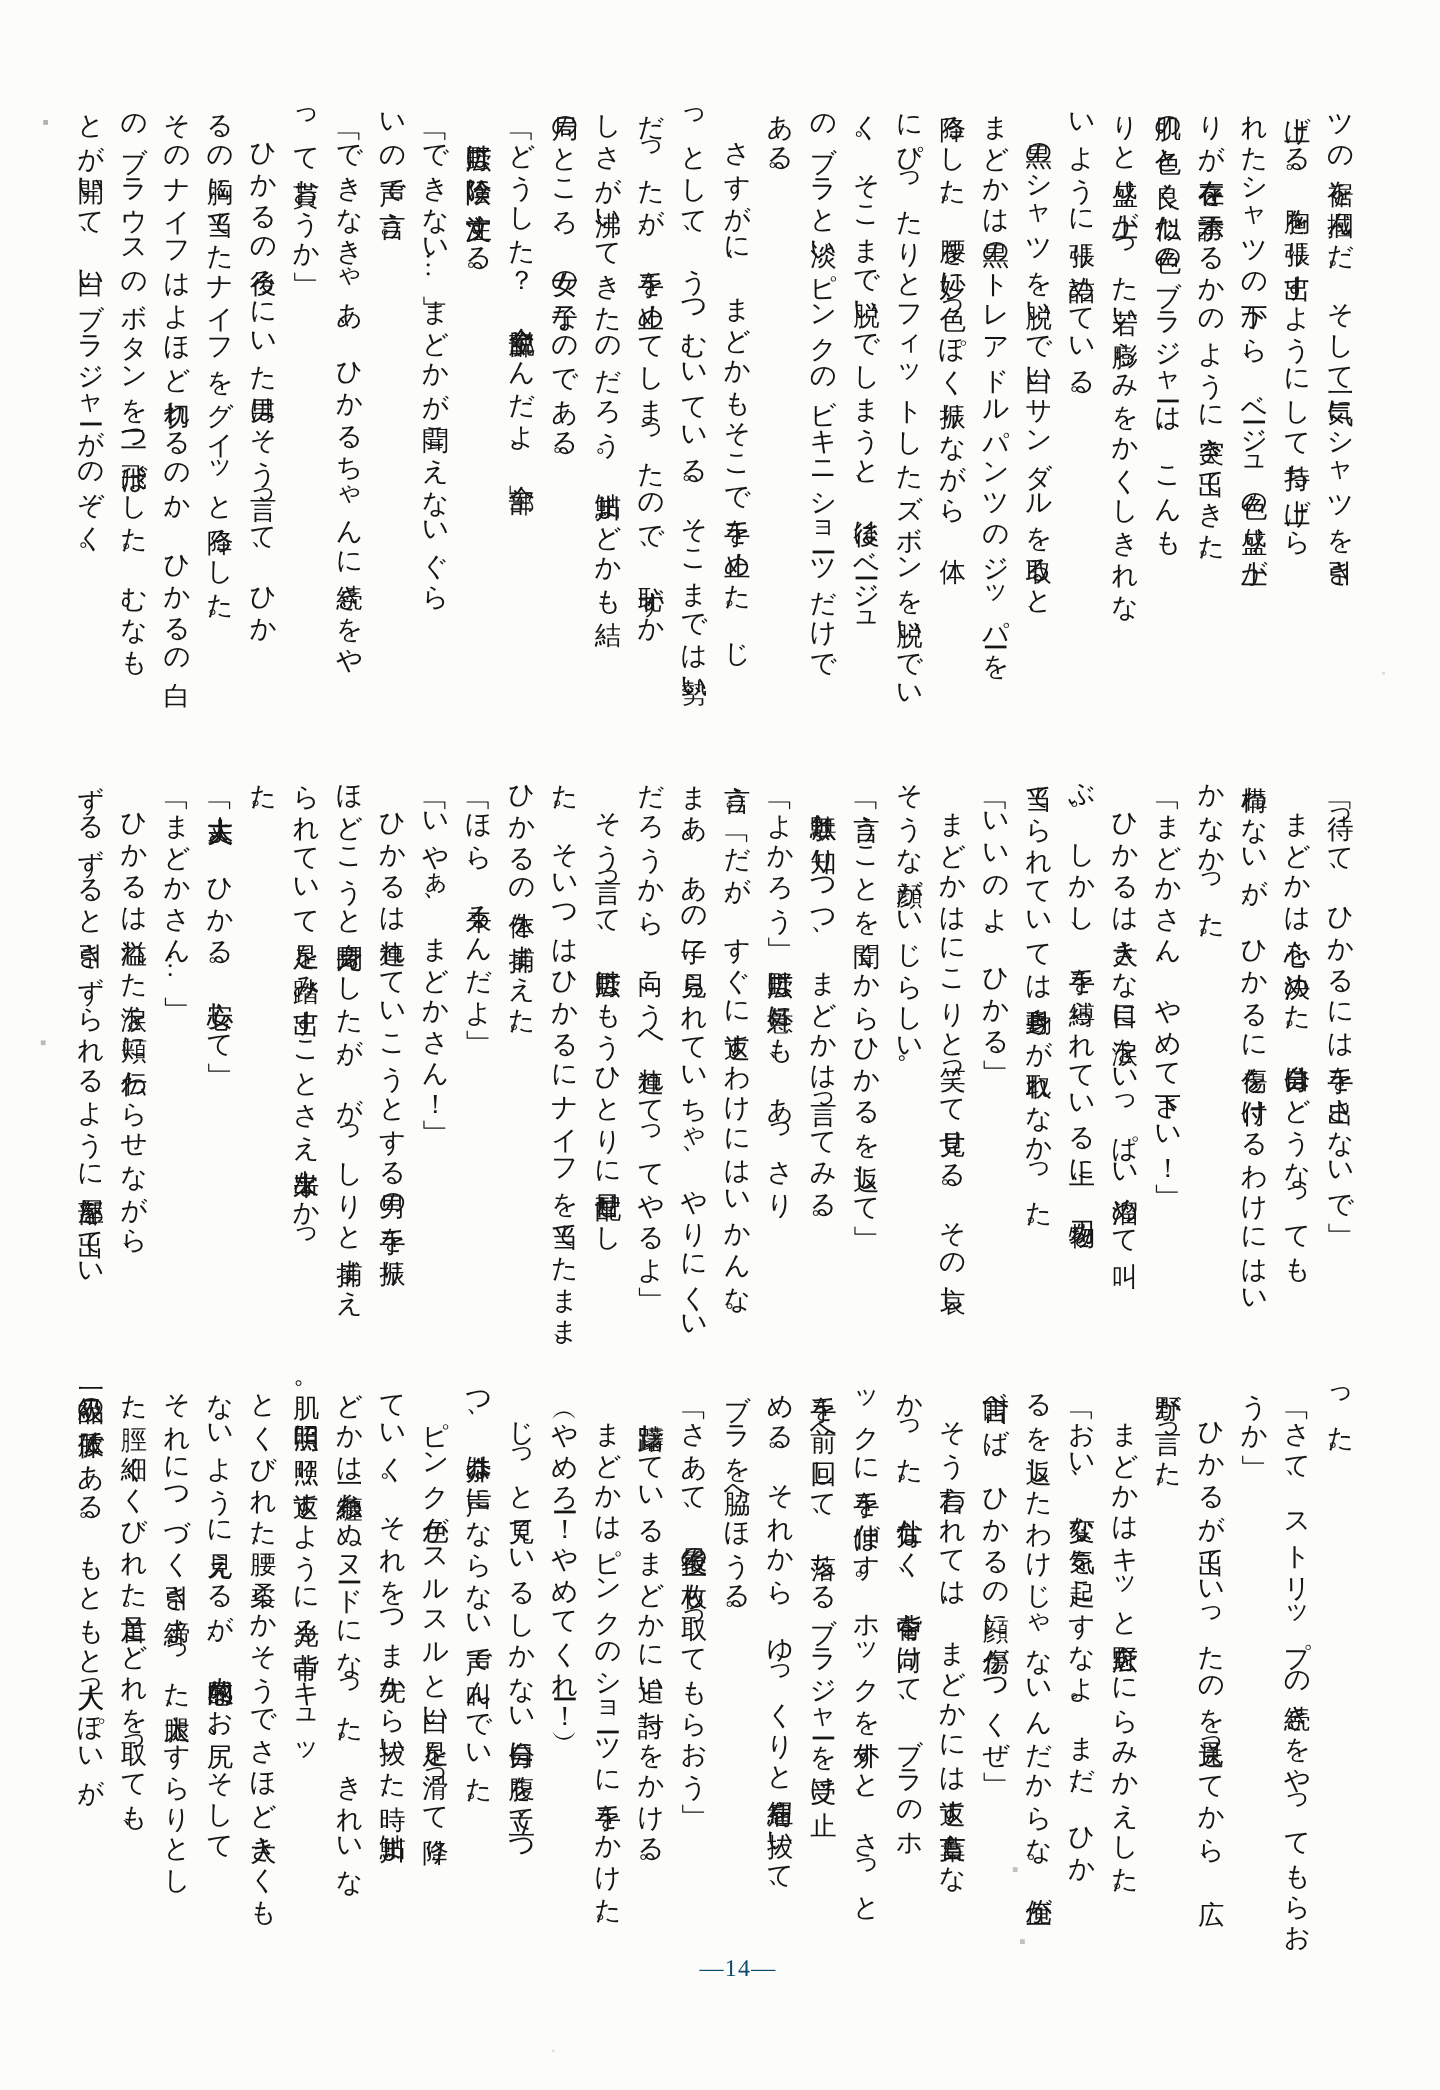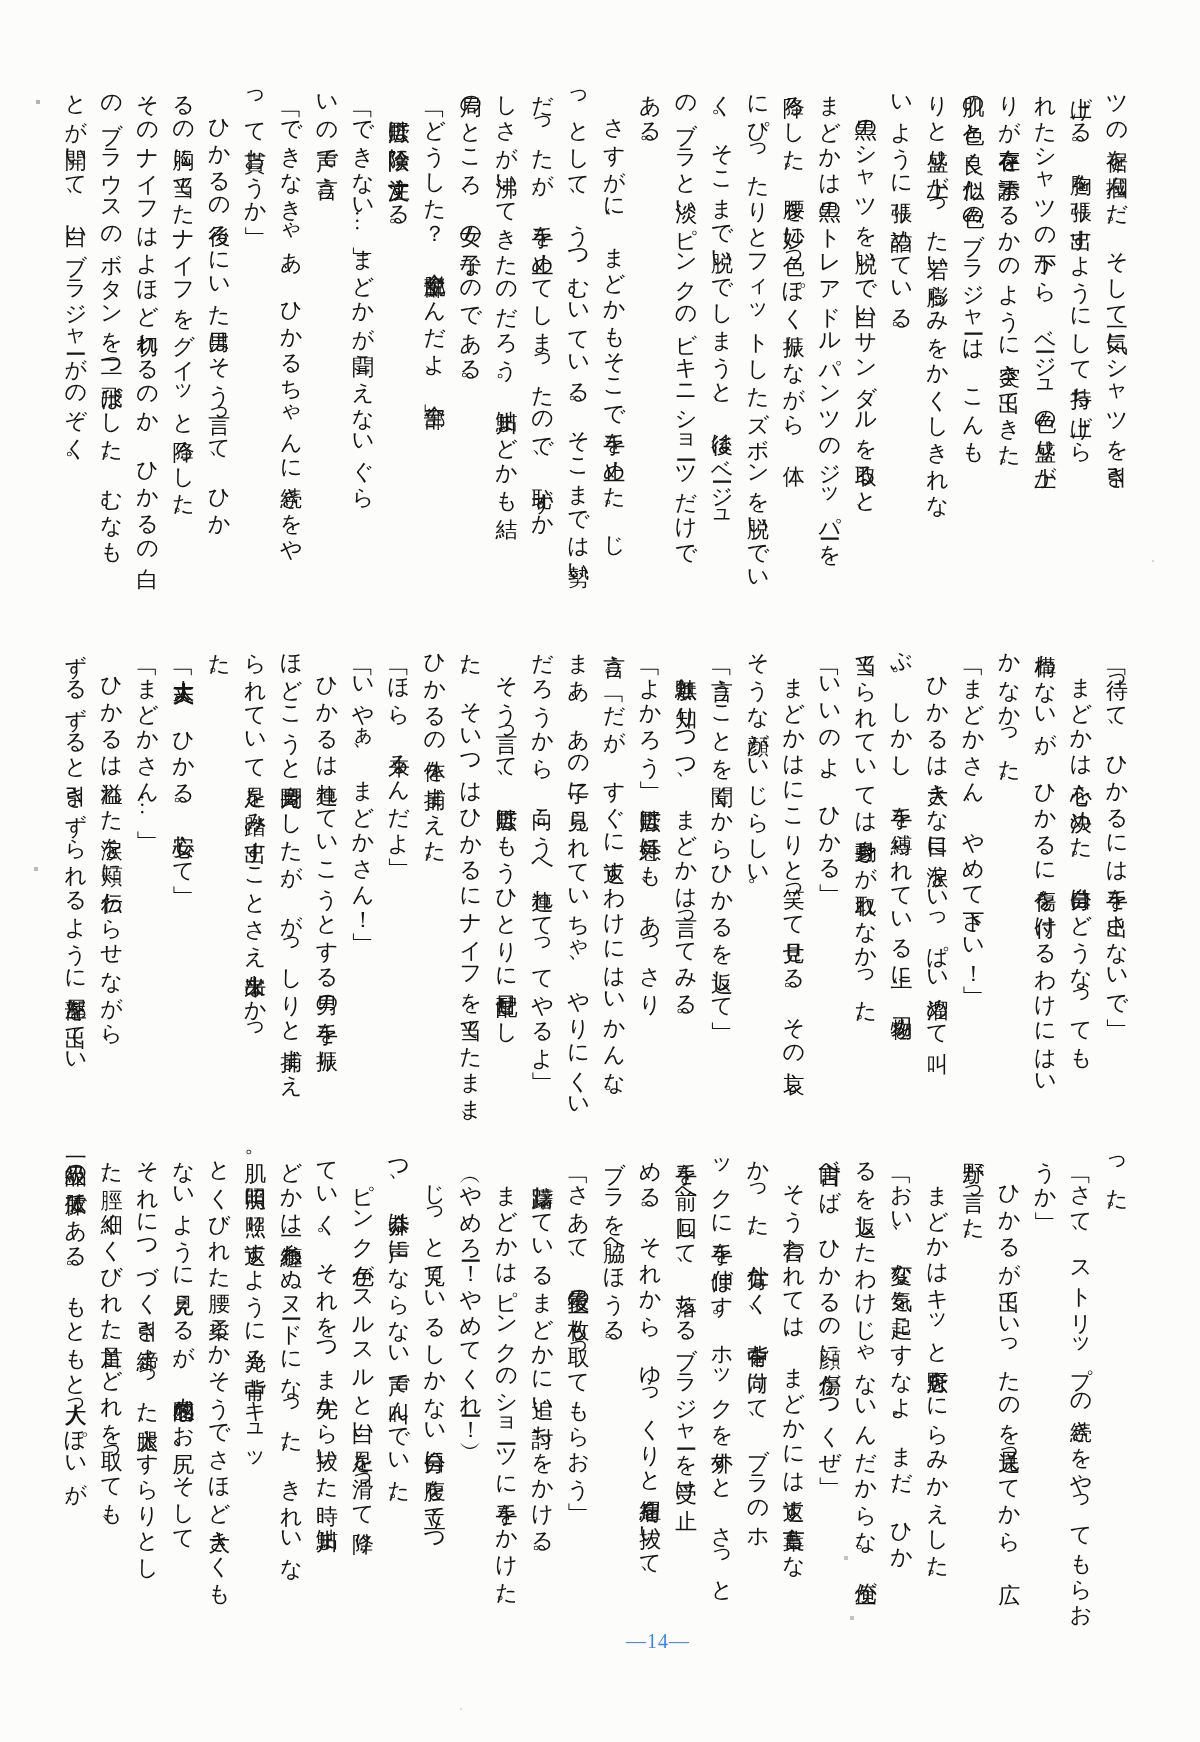--- a/index.html
+++ b/index.html
@@ -24,24 +24,24 @@
   .band-2{top:638px;height:492px;}
   .band-3{top:1146px;height:492px;}
   .col{
     height:100%;
     line-height:35.9px;
     overflow:visible;
   }
   .page-number{
     position:absolute;
     top:1630px;left:540px;width:150px;
-    text-align:right;
+    text-align:center;
     font-size:20px;
     letter-spacing:1px;
-    color:#3b82f6;
+    color:#0c4a6e;
     font-family:"Liberation Serif","DejaVu Serif",serif;
   }
   
   .specks{
     position:absolute;top:0;left:0;width:2px;height:2px;
     background:transparent;
     box-shadow:
       37px 101px 0 1px rgba(40,40,40,.35),
       35px 868px 0 1px rgba(40,40,40,.30),
       845px 1557px 0 1px rgba(40,40,40,.28),

